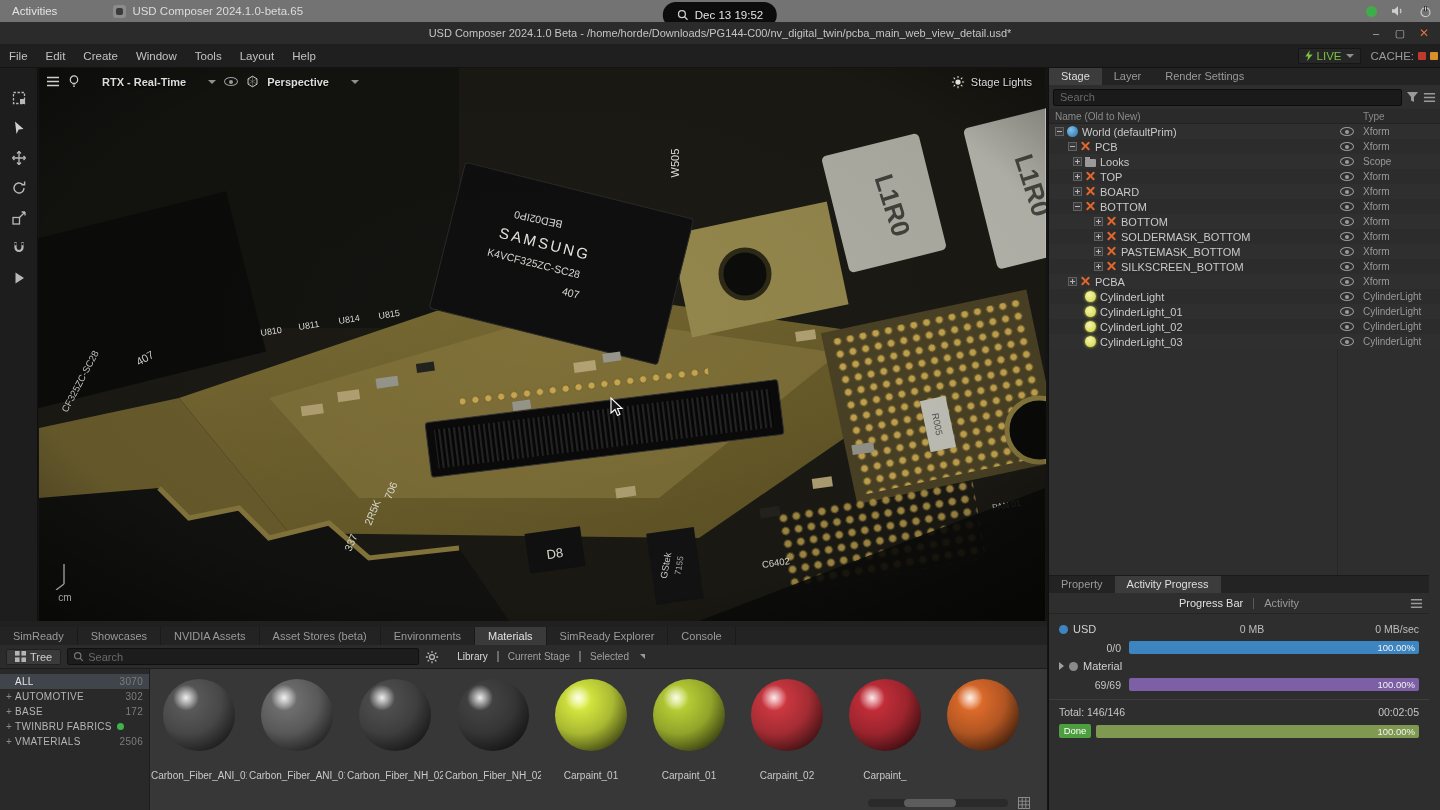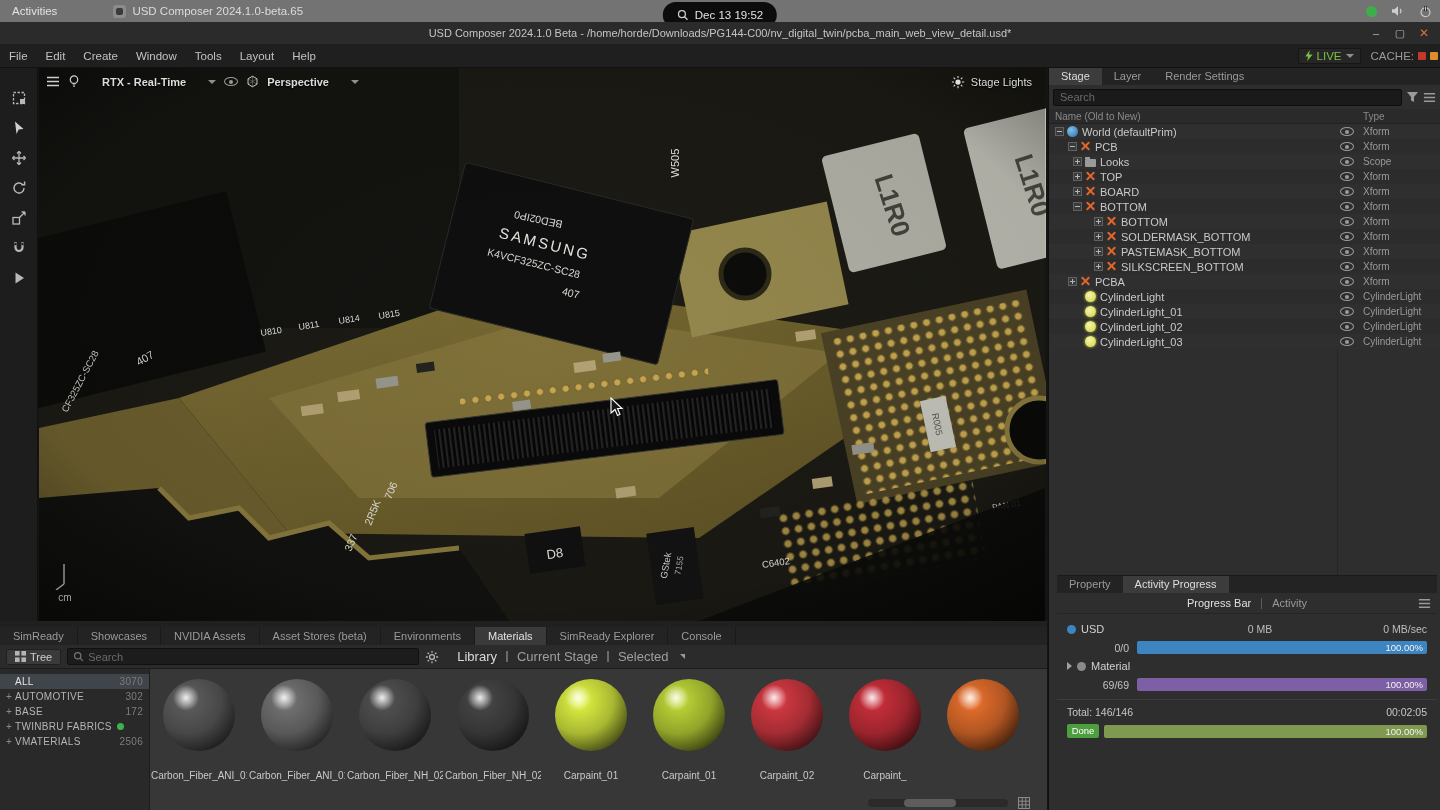--- a/index.html
+++ b/index.html
@@ -81,21 +81,21 @@
   .picon.xform::before { transform:rotate(45deg); } .picon.xform::after { transform:rotate(-45deg); }
   .picon.world { border-radius:50%; background:radial-gradient(circle at 35% 35%, #7ec1ea, #2d6da8); }
   .picon.folder { background:#9a9a9a; height:8px; margin-top:3px; border-radius:1px; }
   .picon.folder::before { content:""; position:absolute; top:-2px; left:0; width:5px; height:2px; background:#9a9a9a; }
   .picon.light { border-radius:50%; background:radial-gradient(circle at 40% 35%, #f5f5aa, #cfd23e); box-shadow:0 0 3px #cdd24a; }
   .tlabel { white-space:nowrap; }
   .trow .eye { position:absolute; left:291px; }
   .ttype { position:absolute; left:314px; font-size:10px; color:#999; }
 
   
-  #activity-section { position:absolute; left:8px; top:507px; width:380px; height:235px; background:#2e2e2e; border-top:1px solid #1a1a1a; }
+  #activity-section { position:absolute; left:0; top:507px; width:380px; height:235px; background:#2e2e2e; border-top:1px solid #1a1a1a; }
   #ap-subtabs { height:21px; display:flex; align-items:center; justify-content:center; gap:10px; font-size:11px;
     background:#2e2e2e; border-bottom:1px solid #242424; position:relative; }
   #ap-subtabs .sub-active { color:#e0e0e0; } #ap-subtabs .sub { color:#9a9a9a; }
   #ap-subtabs .sep { width:1px; height:11px; background:#5a5a5a; }
   #ap-subtabs .menu-ic { position:absolute; right:6px; }
   .ap-body { padding:9px 10px 0 10px; font-size:10.5px; }
   .ap-grid-row { display:grid; grid-template-columns:70px 1fr; align-items:center; margin-bottom:6px; }
   .ap-label { display:flex; align-items:center; gap:5px; color:#d0d0d0; font-size:11px; }
   .dot { width:9px; height:9px; border-radius:50%; display:inline-block; background:#3d85c0; }
   .dot.gray { background:#8a8a8a; }
@@ -115,21 +115,21 @@
   #bottom-panel { position:absolute; left:0; top:621px; width:1047px; height:189px; background:#202020; padding-top:6px; }
   #content-tabs { height:18px; background:#232323; display:flex; font-size:11px; }
   #content-tabs .ctab { padding:0 13px; line-height:18px; color:#9a9a9a; border-right:1px solid #1a1a1a; }
   #content-tabs .ctab.active { background:#3a3a3a; color:#e2e2e2; }
   #content-toolbar { height:24px; background:#2b2b2b; display:flex; align-items:center; padding:0 6px; gap:6px; border-bottom:1px solid #1c1c1c; }
   .tree-btn { display:flex; align-items:center; gap:4px; background:#3a3a3a; border:1px solid #202020; border-radius:2px;
     padding:1px 8px; font-size:11px; color:#cecece; }
   .search-wrap { width:352px; height:17px; background:#1c1c1c; border:1px solid #101010; border-radius:2px;
     display:flex; align-items:center; padding:0 5px; gap:4px; }
   .search-wrap input { flex:1; background:transparent; border:none; outline:none; color:#bbb; font-size:11px; font-family:"Liberation Sans",sans-serif; }
-  .breadcrumb { display:flex; align-items:center; gap:9px; margin-left:12px; font-size:13px; }
+  .breadcrumb { display:flex; align-items:center; gap:9px; margin-left:12px; font-size:10px; }
   .bc-item { color:#9f9f9f; } .bc-item.first { color:#dadada; }
   .bc-sep { width:2px; height:11px; background:#6a6a6a; }
   .bc-tri { width:0; height:0; border-left:5px solid transparent; border-top:5px solid #9a9a9a; margin-left:2px; transform:rotate(0deg); }
   #content-body { display:flex; height:141px; }
   #categories { width:150px; background:#292929; padding-top:5px; border-right:1px solid #1d1d1d; }
   .cat-row { height:15px; display:flex; align-items:center; padding:0 6px; font-size:10px; letter-spacing:.3px; color:#b5b5b5; }
   .cat-row.selected { background:#40454c; color:#e3e3e3; }
   .cat-exp { color:#8a8a8a; width:9px; font-size:10px; }
   .cat-count { margin-left:auto; color:#7d7d7d; }
   .cat-dot { width:7px; height:7px; border-radius:50%; margin-left:5px; }

